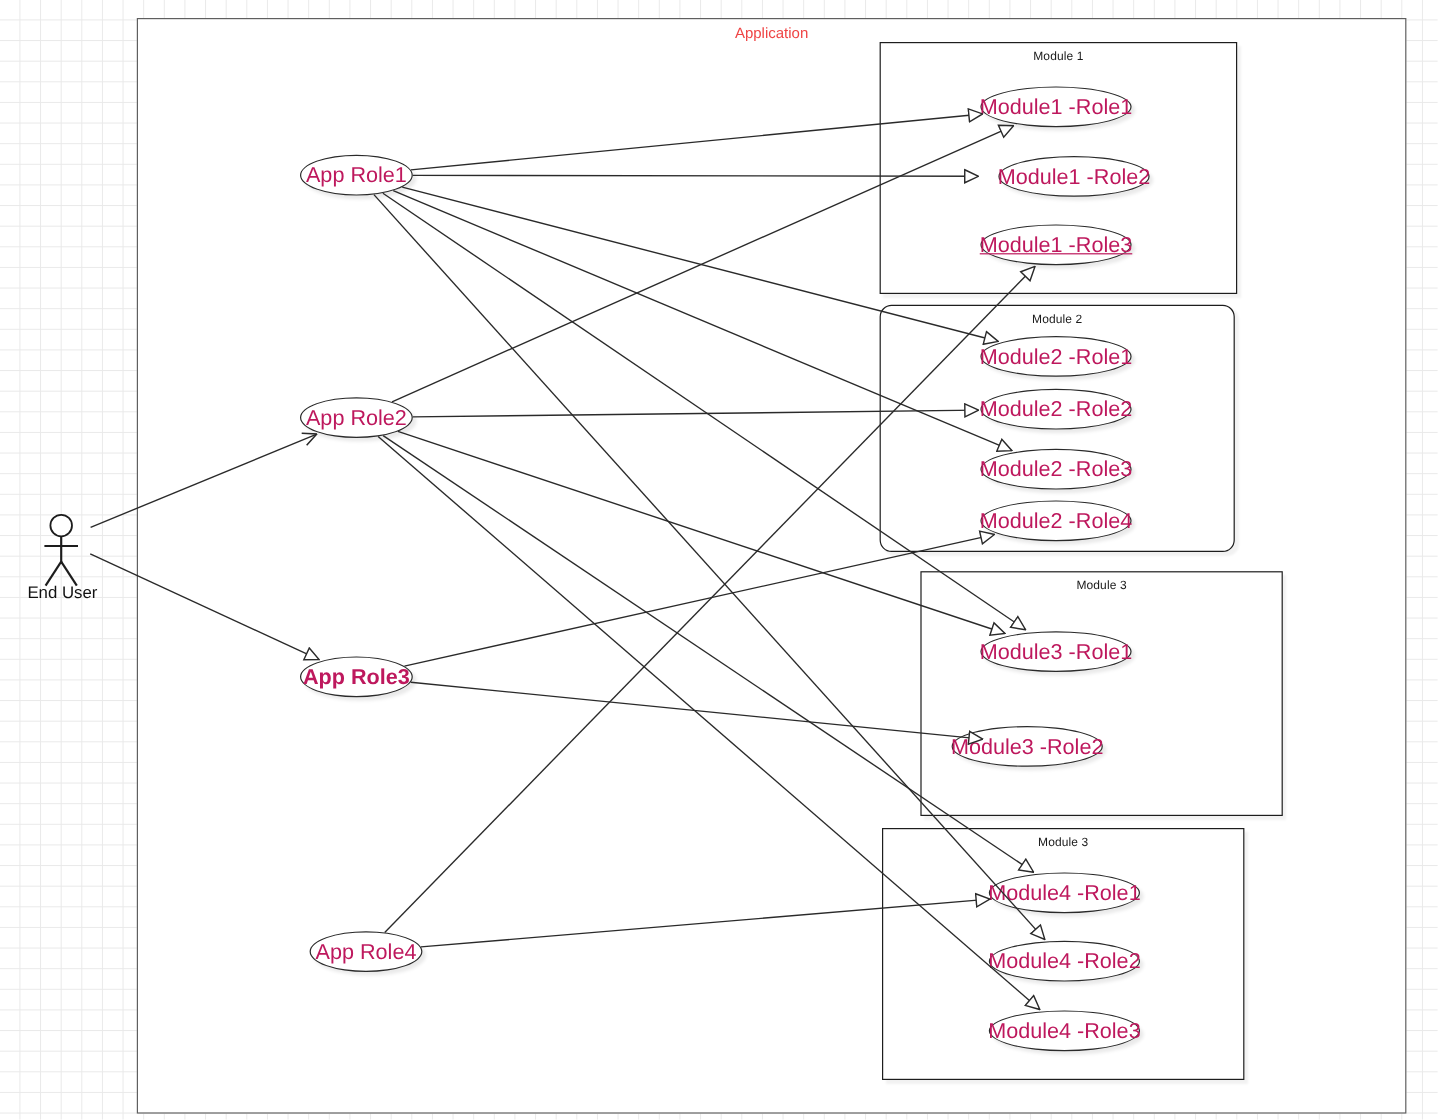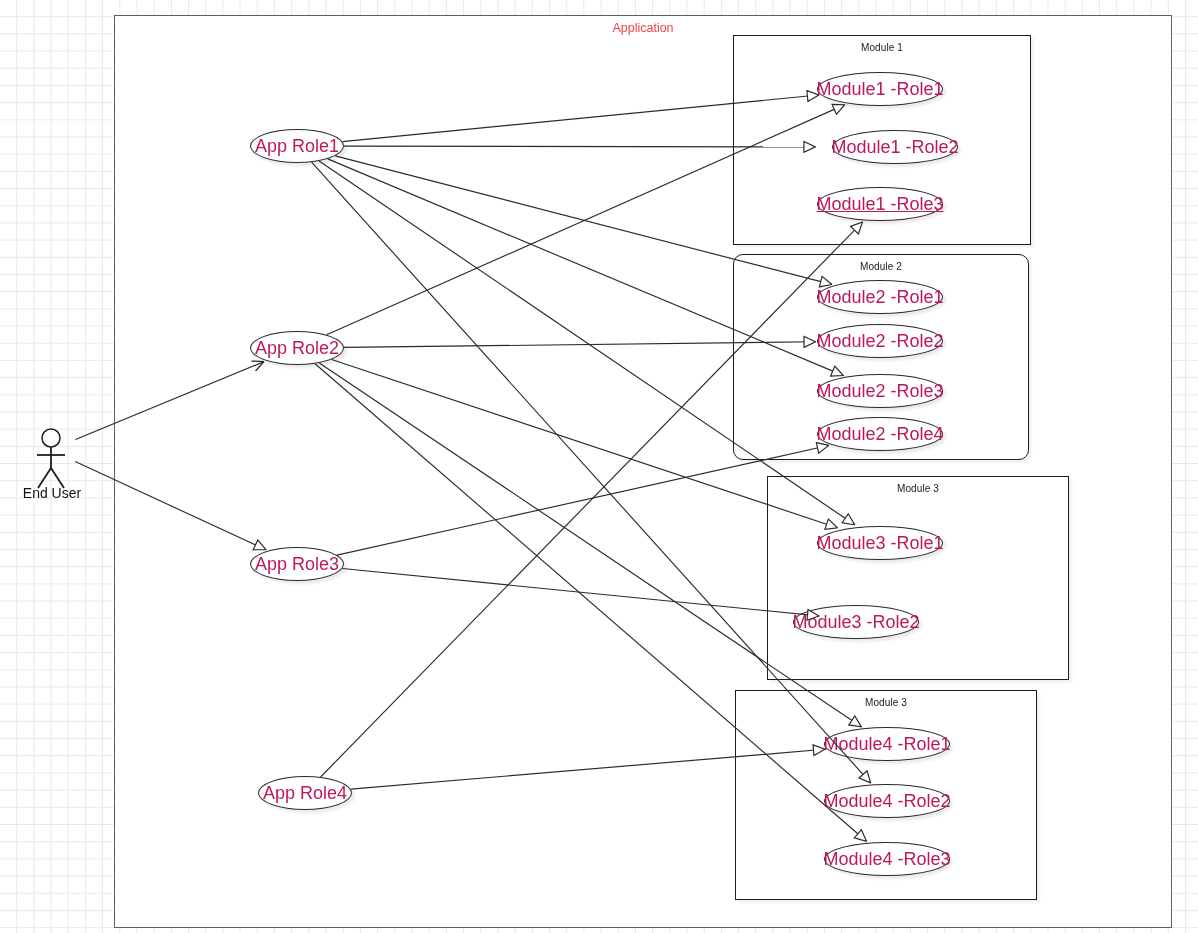--- a/index.html
+++ b/index.html
@@ -124,21 +124,21 @@
         <div class="module-title">Module 3</div>
       </div>
       <div class="ellipse" style="left: 824px; top: 727px; width: 126px; height: 34px;">Module4 -Role1</div>
       <div class="ellipse" style="left: 824px; top: 784px; width: 126px; height: 34px;">Module4 -Role2</div>
       <div class="ellipse" style="left: 824px; top: 842px; width: 126px; height: 34px;">Module4 -Role3</div>
     </div>
 
   <div id="approles-layer">
       <div class="ellipse" style="left: 250px; top: 129px; width: 94px; height: 34px;">App Role1</div>
       <div class="ellipse" style="left: 250px; top: 331px; width: 94px; height: 34px;">App Role2</div>
-      <div class="ellipse" style="left: 250px; top: 547px; width: 94px; height: 34px;">App Role3</div>
+      <div class="ellipse" style="left: 250px; top: 547px; width: 94px; height: 34px; font-weight: bold;">App Role3</div>
       <div class="ellipse" style="left: 258px; top: 776px; width: 94px; height: 34px;">App Role4</div>
     </div>
 
   <div class="actor" style="left:26px; top:428px; width:52px; height:70px;">
     <svg width="52" height="70" viewBox="0 0 52 70">
       <circle cx="25" cy="10" r="9" fill="#ffffff" stroke="#1d1d1d" stroke-width="1.5"></circle>
       <line x1="25" y1="19" x2="25" y2="42" stroke="#1d1d1d" stroke-width="1.8"></line>
       <line x1="11" y1="27" x2="39" y2="27" stroke="#1d1d1d" stroke-width="1.8"></line>
       <line x1="25" y1="40" x2="12" y2="60" stroke="#1d1d1d" stroke-width="1.8"></line>
       <line x1="25" y1="40" x2="38" y2="60" stroke="#1d1d1d" stroke-width="1.8"></line>

